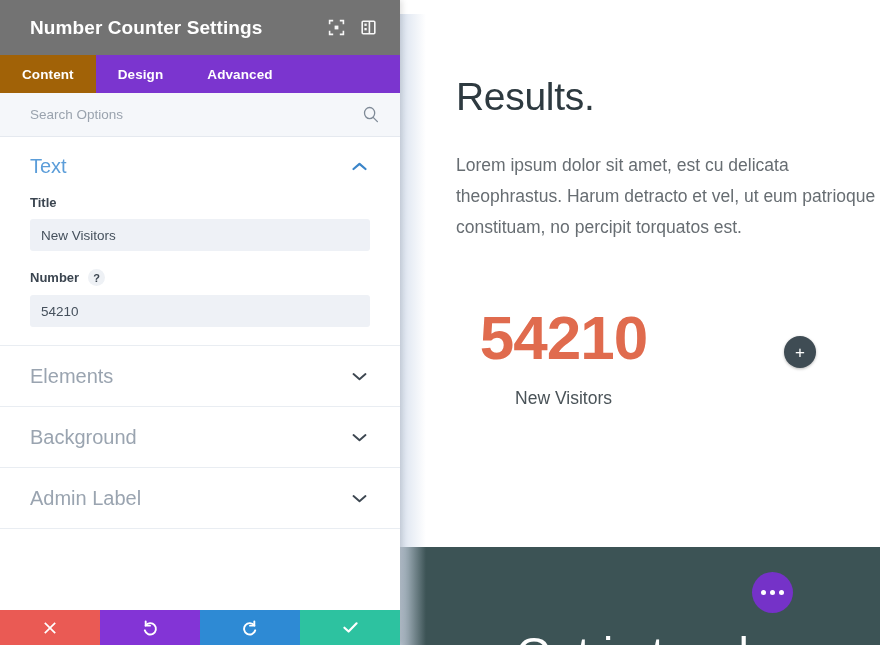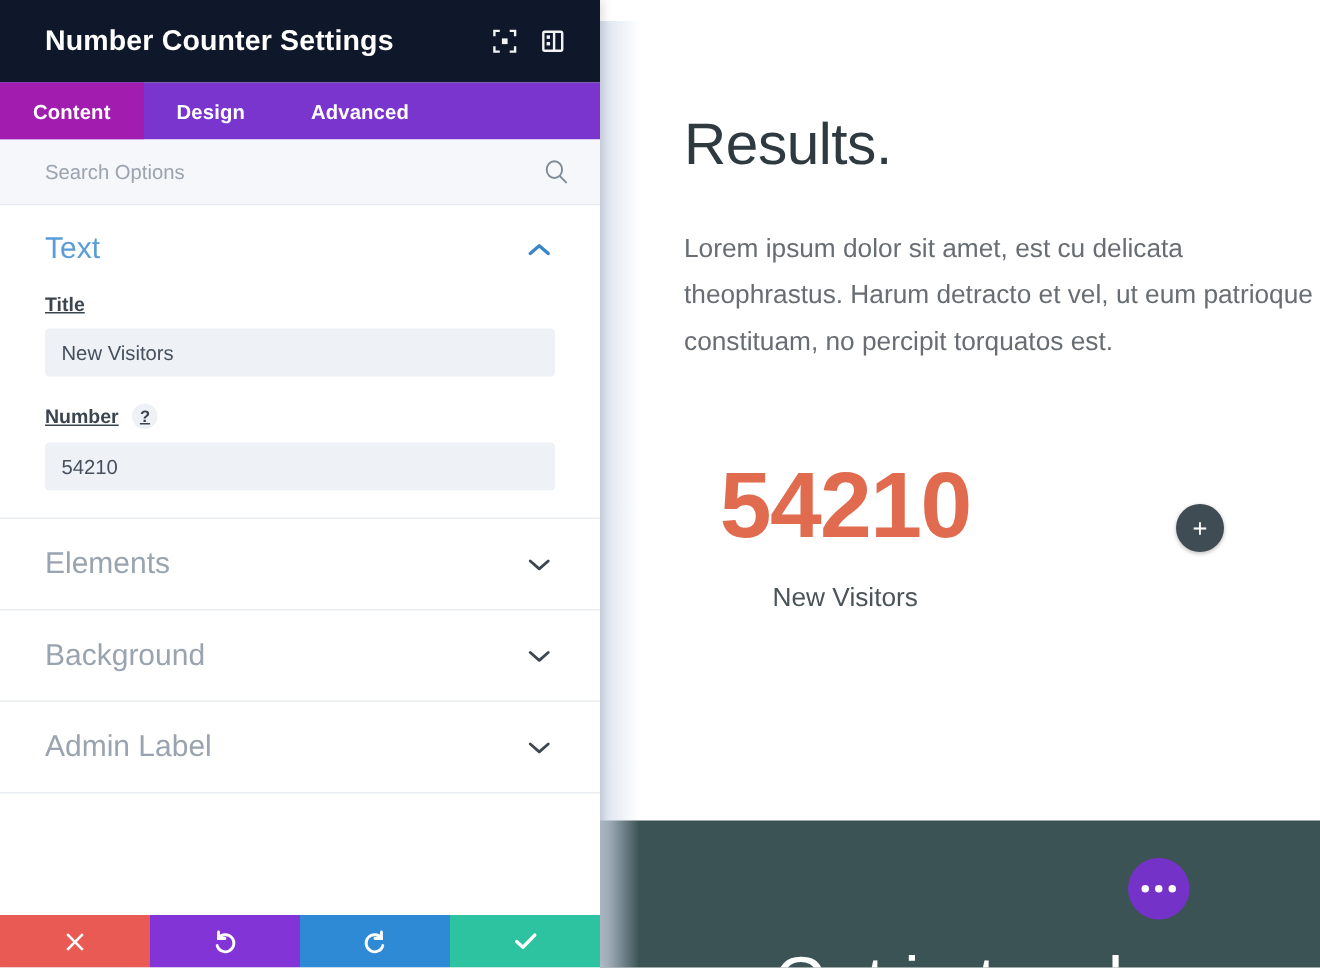--- a/index.html
+++ b/index.html
@@ -73,21 +73,21 @@
   
   .panel {
     position: absolute; left: 0; top: 0;
     width: 400px; height: 645px;
     background: #ffffff;
     display: flex; flex-direction: column;
     box-shadow: 2px 0 6px rgba(0,0,0,0.13);
     z-index: 5;
   }
   .panel-header {
-    height: 55px; background: #0f172a;
+    height: 55px; background: #737373;
     display: flex; align-items: center; padding: 0 18px 0 30px;
     flex: 0 0 auto;
   }
   .panel-title {
     color: #ffffff; font-size: 19px; font-weight: 700; flex: 1;
     letter-spacing: 0.1px;
   }
   .hdr-icon {
     width: 28px; height: 28px; margin-left: 4px;
     display: flex; align-items: center; justify-content: center;
@@ -96,21 +96,21 @@
   .hdr-icon svg { display: block; }
 
   .tabs {
     height: 38px; background: #7b35cf; display: flex; flex: 0 0 auto;
   }
   .tab {
     padding: 0 22px; display: flex; align-items: center; justify-content: center;
     color: #ffffff; font-size: 13.5px; font-weight: 700; cursor: pointer;
     letter-spacing: 0.1px;
   }
-  .tab.active { background: #a21caf; }
+  .tab.active { background: #a16207; }
 
   .searchbar {
     height: 44px; background: #f5f7fa; border-bottom: 1px solid #e5e9ef;
     display: flex; align-items: center; padding: 0 20px 0 30px; flex: 0 0 auto;
   }
   .searchbar input {
     flex: 1; border: 0; background: transparent; outline: none;
     font-family: "Liberation Sans", sans-serif;
     font-size: 13.5px; color: #0c4a6e;
   }
@@ -124,21 +124,21 @@
     display: flex; align-items: center; height: 58px; cursor: pointer;
   }
   .section-head .title {
     flex: 1; font-size: 20px; color: #5b9dd9; font-weight: 400;
   }
   .chev { width: 22px; height: 22px; display: flex; align-items: center; justify-content: center; }
 
   .field { margin-bottom: 18px; }
   .field-label {
     font-size: 13px; font-weight: 700; color: #3b4550; margin-bottom: 9px;
-    display: flex; align-items: center; gap: 9px; text-decoration: underline;
+    display: flex; align-items: center; gap: 9px;
   }
   .help-badge {
     width: 17px; height: 17px; border-radius: 50%; background: #eef1f5;
     color: #3b4550; font-size: 11px; font-weight: 700;
     display: flex; align-items: center; justify-content: center; cursor: pointer;
   }
   .field input {
     width: 100%; height: 32px; border: 0; background: #eef1f6;
     border-radius: 3px; padding: 0 11px; outline: none;
     font-family: "Liberation Sans", sans-serif;

